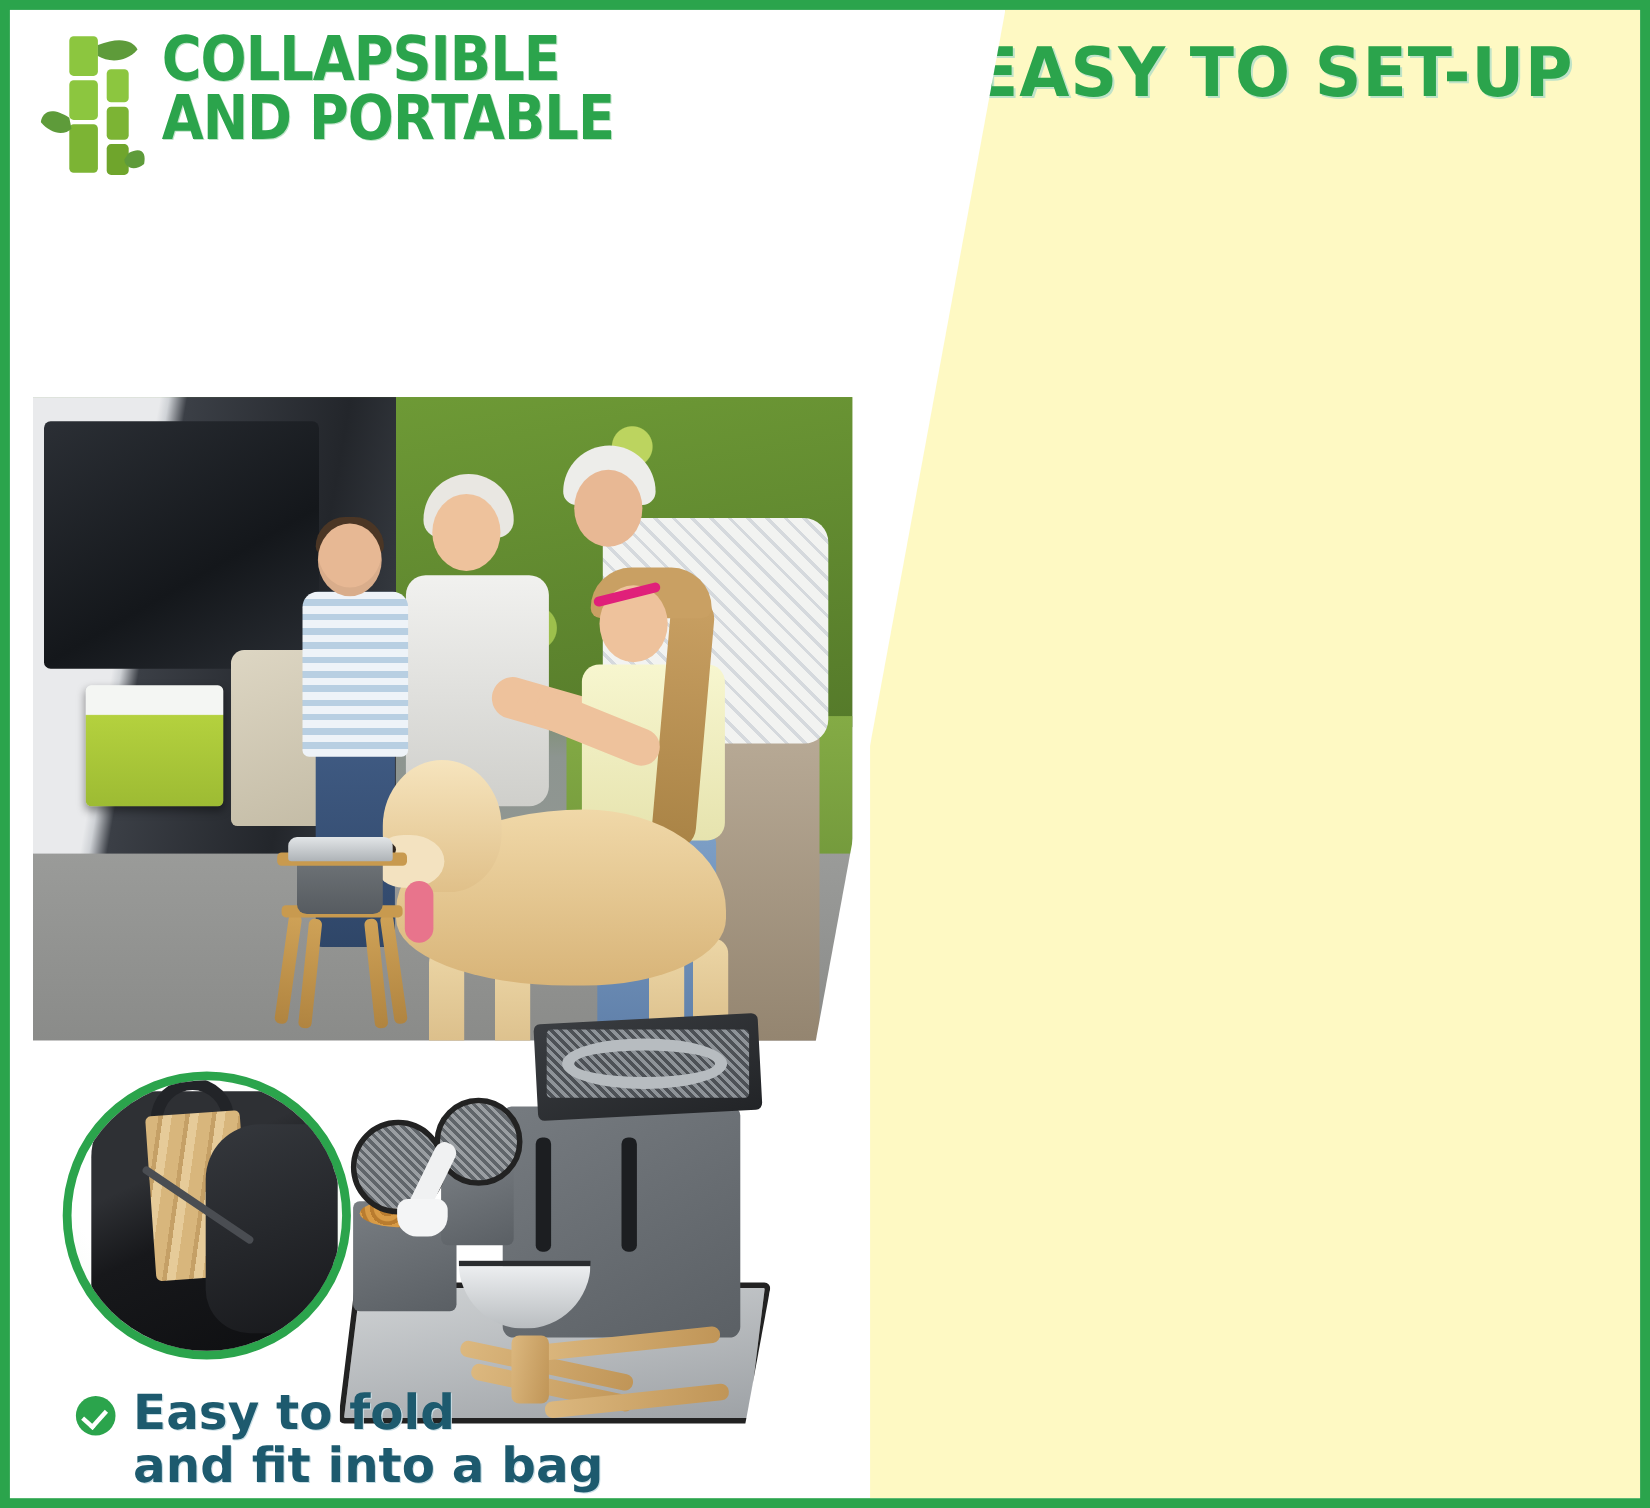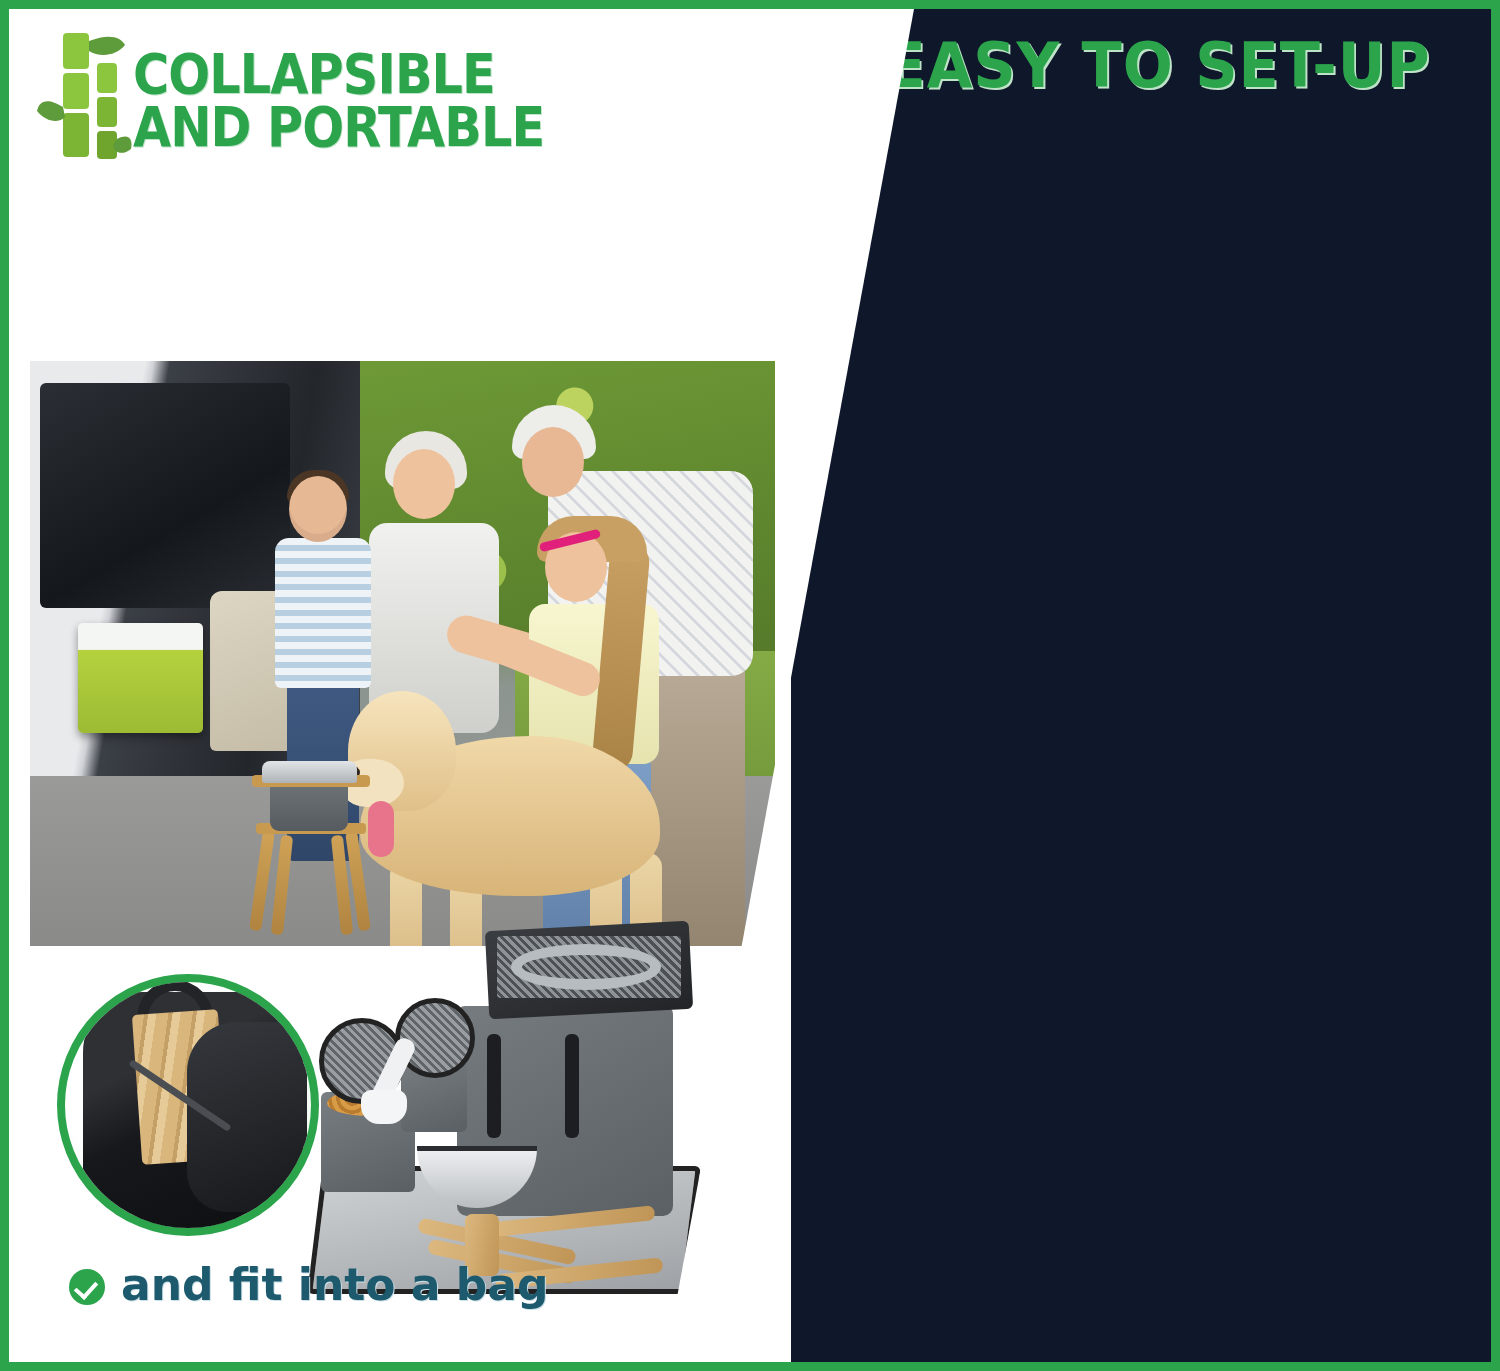--- a/index.html
+++ b/index.html
@@ -21,27 +21,27 @@
 
   
   .left-panel{
     position:absolute; left:0; top:0; width:905px; height:100%;
     background:#ffffff; z-index:3;
     clip-path: polygon(0 0, 100% 0, 72.5% 100%, 0 100%);
     filter: drop-shadow(7px 0 9px rgba(0,0,0,.45));
   }
   .right-panel{
     position:absolute; right:0; top:0; width:700px; height:100%;
-    background:#0f172a; z-index:1;
+    background:#fef9c3; z-index:1;
   }
 
   
   .headline-row{
     position:absolute; left:28px; top:14px; width:660px;
-    display:flex; align-items:center; 
+    display:flex; align-items:flex-start; gap:14px;
   }
   .bamboo-icon{ width:96px; height:150px; flex:0 0 auto; }
   .headline{
     font-family:"DejaVu Sans", sans-serif;
     font-weight:bold;
     font-size:56px; line-height:.94;
     letter-spacing:-1px;
     color:#2BA44C;
     text-transform:uppercase;
     transform:scaleX(.88);
@@ -349,18 +349,19 @@
       <div class="bslat" style="left:108px;top:320px;width:160px;height:15px;transform:rotate(12deg);"></div>
       <div class="bslat" style="left:118px;top:340px;width:150px;height:15px;transform:rotate(12deg);"></div>
       <div class="bslat" style="left:176px;top:300px;width:170px;height:15px;transform:rotate(-6deg);"></div>
       <div class="bslat" style="left:186px;top:352px;width:168px;height:15px;transform:rotate(-6deg);"></div>
       <div class="bslat" style="left:156px;top:300px;width:34px;height:62px;"></div>
     </div>
 
     <div class="foot-caption">
       <div class="check"></div>
       <div class="foot-text">
+        <div>Easy to fold</div>
         <div>and fit into a bag</div>
       </div>
     </div>
 
   </div>
 </div>
 
 </body></html>

